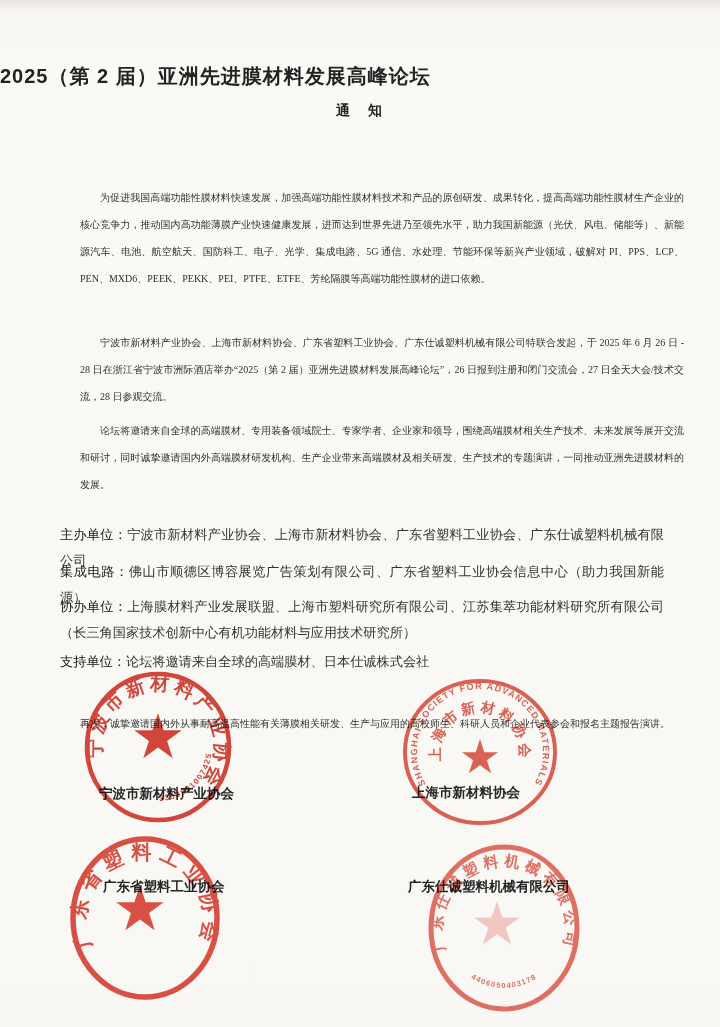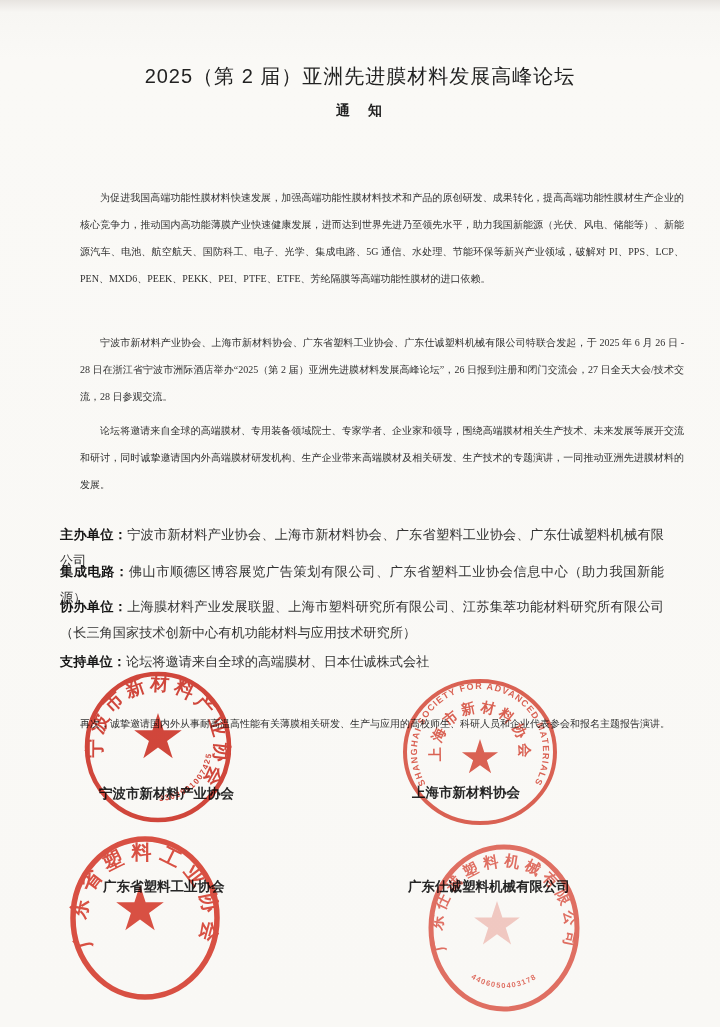--- a/index.html
+++ b/index.html
@@ -2,22 +2,22 @@
 <html><head>
 <meta charset="utf-8">
 <style>
   html,body{margin:0;padding:0;background:#e8e6e3;}
   .page{
     position:relative;width:720px;height:1027px;margin:0 auto;overflow:hidden;
     background:linear-gradient(180deg,#e7e4e0 0px,#f7f6f3 12px,#faf9f6 60px,#f9f8f5 100%);
     font-family:"Liberation Serif","DejaVu Serif",serif;color:#2e2e2e;
   }
   .title{
-    position:absolute;top:63px;left:0;width:100%;text-align:center;
-    font-family:"Liberation Sans","DejaVu Sans",sans-serif;font-weight:normal;
+    position:absolute;top:63px;left:0;width:100%;text-align:left;
+    font-family:"Liberation Sans","DejaVu Sans",sans-serif;font-weight:bold;
     font-size:20px;color:#222;letter-spacing:1px;margin:0;
   }
   .subtitle{
     position:absolute;top:102px;left:0;width:100%;text-align:center;
     font-family:"Liberation Sans","DejaVu Sans",sans-serif;font-weight:bold;
     font-size:14px;color:#222;letter-spacing:2px;margin:0;
   }
   .para{
     position:absolute;left:68px;width:604px;margin:12px;
     font-size:10px;line-height:27px;text-align:justify;text-indent:2em;color:#303030;
@@ -28,21 +28,21 @@
   #p4{top:698px;line-height:28px;text-indent:0;}
   .section{
     position:absolute;left:60px;width:604px;margin:0;
     font-size:13.2px;line-height:26px;text-align:justify;color:#333;
   }
   #sec1{top:522px}
   #sec2{top:559px}
   #sec3{top:594px}
   #sec4{top:649px}
   .sec-label{
-    font-family:"Liberation Sans","DejaVu Sans",sans-serif;font-weight:bold;color:#151515;
+    font-family:"Liberation Sans","DejaVu Sans",sans-serif;font-weight:normal;color:#151515;
   }
   .sig{
     position:absolute;margin:0;
     font-family:"Liberation Sans","DejaVu Sans",sans-serif;font-weight:bold;
     font-size:13.5px;color:#262626;white-space:nowrap;
   }
   #sig1{top:785px;left:99px}
   #sig2{top:784px;left:412px}
   #sig3{top:878px;left:103px}
   #sig4{top:878px;left:408px}

